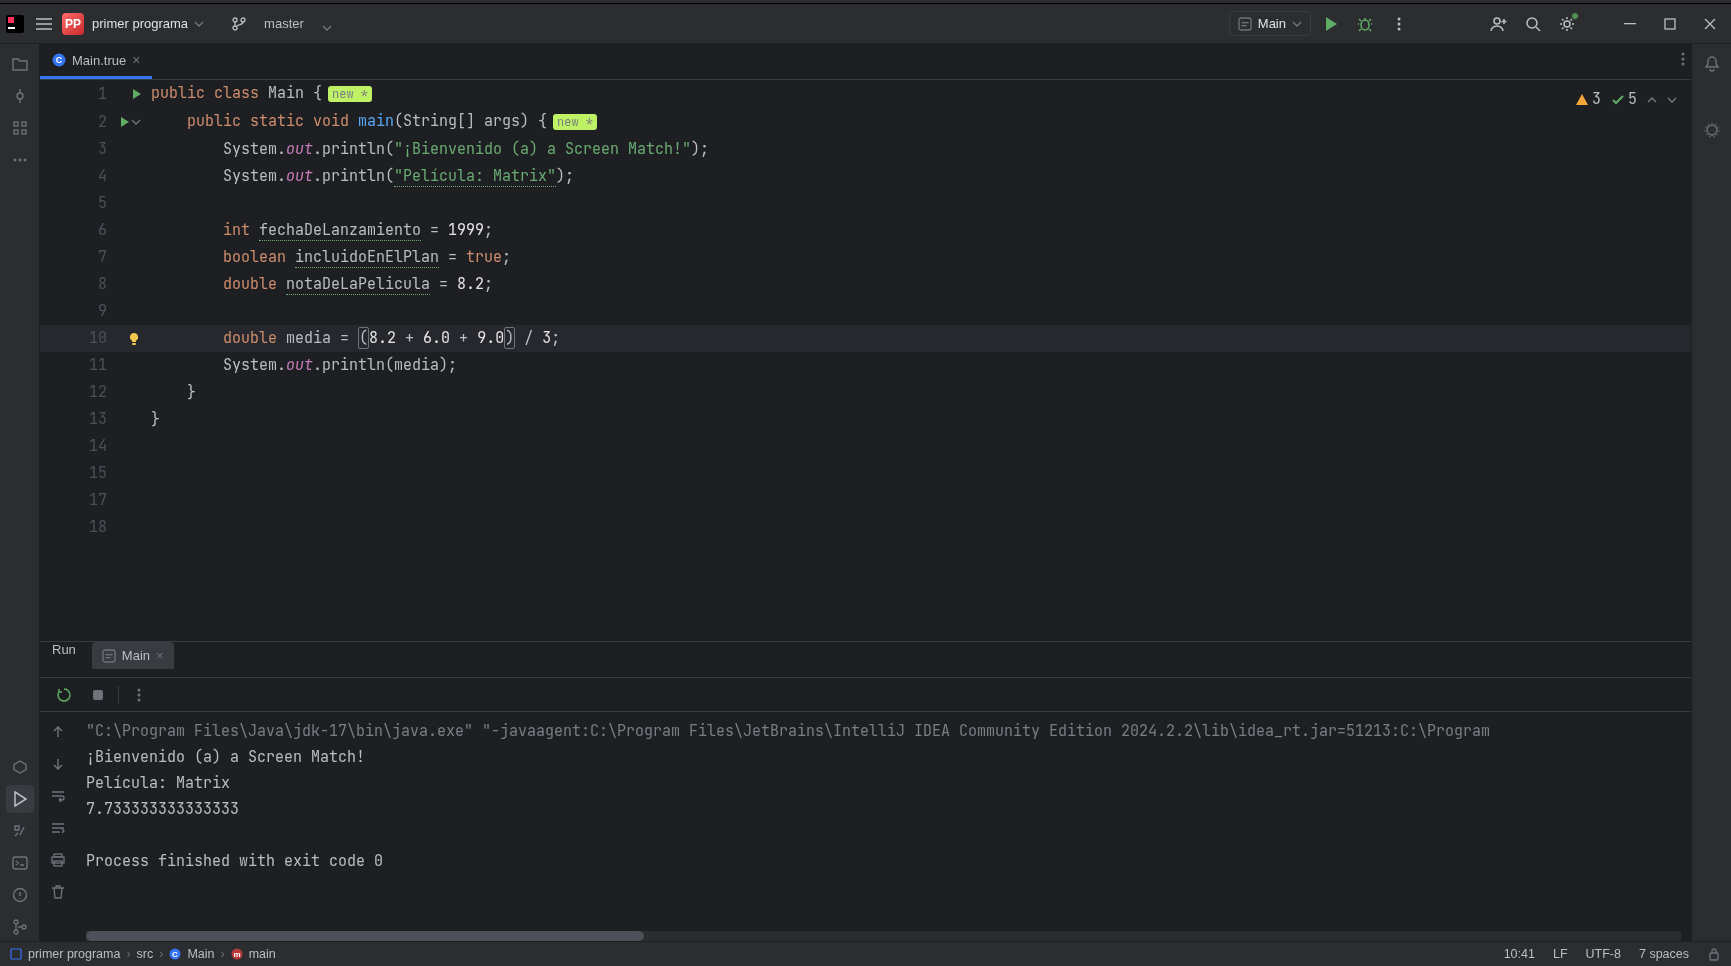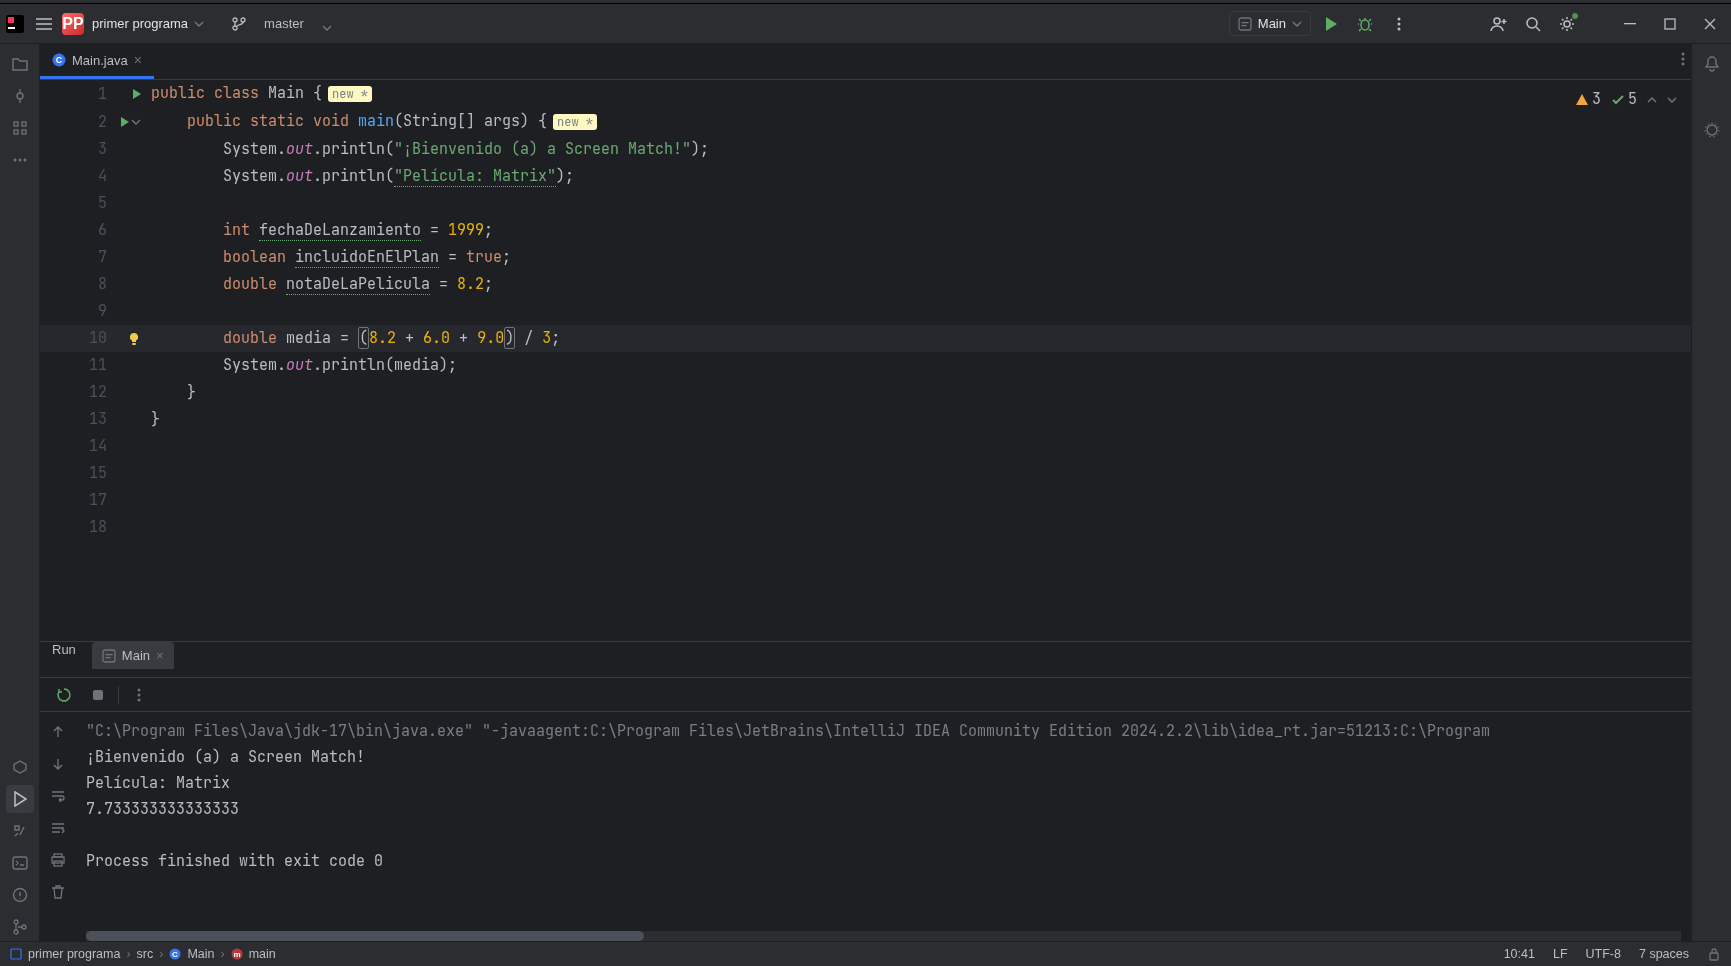--- a/index.html
+++ b/index.html
@@ -34,21 +34,21 @@
     align-items: center;
     padding: 0 4px;
     border-bottom: 1px solid #1e1f22;
   }
   .title-left { display: flex; align-items: center; gap: 6px; }
   .logo-icon { width: 22px; height: 22px; display:flex; align-items:center; justify-content:center; }
   .menu-icon { width: 24px; height: 24px; display:flex; align-items:center; justify-content:center; cursor:pointer; border-radius:4px; }
   .project-badge {
     width: 22px; height: 22px; background: linear-gradient(135deg,#ff6b6b,#c92a2a);
     border-radius:4px; display:flex; align-items:center; justify-content:center;
-    color:#fff; font-weight:bold; font-size:16px;
+    color:#fff; font-weight:bold; font-size:12px;
   }
   .project-name { color:#dfe1e5; font-size:13px; margin-left:2px; }
   .dropdown-chev { color:#6f737a; }
   .vcs-branch { display:flex; align-items:flex-end; gap:18px; margin-left:16px; color:#bcbec4; cursor:pointer; border-radius:4px; padding:4px 6px; }
   .title-right { margin-left:auto; display:flex; align-items:center; gap:6px; }
   .run-config { display:flex; align-items:center; gap:6px; border:1px solid #393b40; border-radius:4px; padding:4px 8px; color:#dfe1e5; cursor:pointer; }
   .icon-btn { width:28px; height:28px; display:flex; align-items:center; justify-content:center; cursor:pointer; border-radius:4px; color:#bcbec4; position:relative; }
   .green { color:#5fad65; }
   .window-ctrl { width:34px; height:40px; display:flex; align-items:center; justify-content:center; cursor:pointer; color:#bcbec4; }
   .body-area { flex:1; display:flex; min-height:0; }
@@ -68,22 +68,22 @@
   .editor-scroll { flex:1; overflow:auto; position:relative; font-family:'JetBrains Mono','Consolas',monospace; font-size:15px; line-height:27px; }
   .code-row { display:flex; white-space:pre; }
   .gutter { width:75px; text-align:right; padding-right:8px; color:#4b5059; user-select:none; display:flex; justify-content:flex-end; align-items:center; gap:4px; }
   .gutter-icons { width:30px; display:flex; align-items:center; justify-content:flex-end; padding-right:4px; gap:2px; }
   .code-content { padding-left:6px; flex:1; }
   .kw { color:#cf8e6d; }
   .cls { color:#bcbec4; }
   .method { color:#56a8f5; }
   .str { color:#6aab73; }
   .field { color:#c77dbb; font-style:italic; }
-  .num { color:#eab308; }
-  .hint { background:#fef9c3; color:#7a7e85; border-radius:3px; padding:0 4px; font-size:12px; margin-left:6px; }
+  .num { color:#e5e5e5; }
+  .hint { background:#bef264; color:#7a7e85; border-radius:3px; padding:0 4px; font-size:12px; margin-left:6px; }
   .bracket-match { border:1px solid #6f737a; border-radius:2px; }
   .typo { border-bottom:1px dotted #6aab73; }
   .highlighted-line { background:#26282e; }
   .editor-right-overlay { position:absolute; top:4px; right:10px; display:flex; align-items:center; gap:10px; background:#1e1f22; padding:2px 4px; z-index:5; }
   .warn-badge { display:flex; align-items:center; gap:3px; color:#bcbec4; }
   .run-panel { height:300px; border-top:1px solid #393b40; display:flex; flex-direction:column; background:#1e1f22; }
   .run-tabs { height:36px; display:flex; align-items:flex-start; padding-left:12px; border-bottom:1px solid #393b40; }
   .run-tab-label { color:#bcbec4; margin-right:16px; font-weight:500; }
   .run-sub-tab { display:flex; align-items:center; gap:6px; padding:6px 10px; background:#393b40; border-radius:4px 4px 0 0; cursor:pointer; }
   .run-toolbar { height:34px; display:flex; align-items:center; gap:6px; padding-left:10px; border-bottom:1px solid #393b40; }
@@ -282,21 +282,21 @@
     </div>
 
     <div class="center-area">
 
       <div class="file-tabs">
         <div class="file-tab active">
           <svg class="java-icon" viewBox="0 0 14 14">
               <circle cx="7" cy="7" r="6.5" fill="#3574f0"></circle>
               <text x="7" y="10" text-anchor="middle" fill="#fff" font-size="9" font-family="Arial" font-weight="bold">C</text>
             </svg>
-          <span>Main.java</span>
+          <span>Main.true</span>
           <span class="close-x">×</span>
         </div>
         <div class="tab-more">
           <svg width="4" height="14" viewBox="0 0 4 14">
               <circle cx="2" cy="2" r="1.5" fill="#6f737a"></circle>
               <circle cx="2" cy="7" r="1.5" fill="#6f737a"></circle>
               <circle cx="2" cy="12" r="1.5" fill="#6f737a"></circle>
             </svg>
         </div>
       </div>

